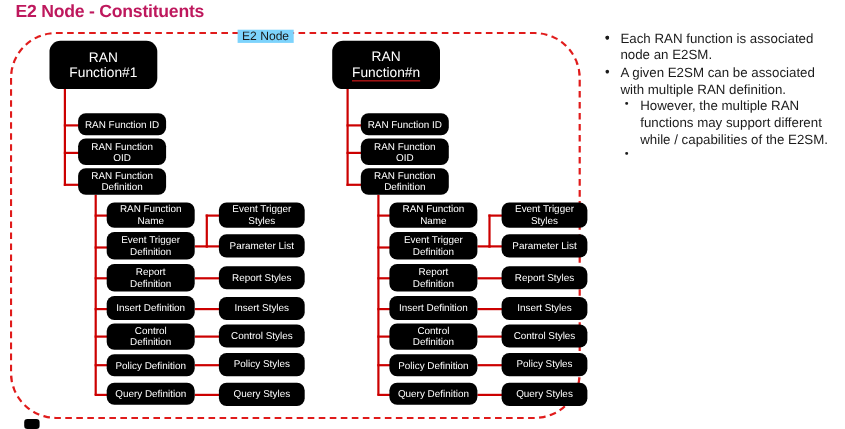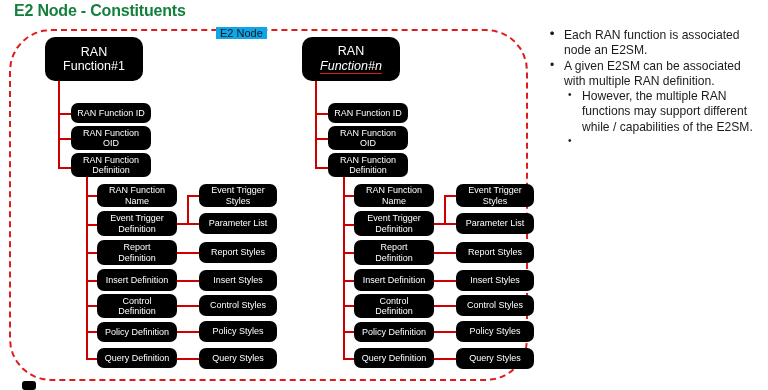--- a/index.html
+++ b/index.html
@@ -8,38 +8,38 @@
     background:#ffffff;
     font-family:"Liberation Sans", sans-serif;
     overflow:hidden;
     position:relative;
   }
   #slide{position:absolute;left:0;top:0;width:768px;height:390px;}
 
   
   #title{
     position:absolute;left:14px;top:2px;
-    font-size:16px;font-weight:bold;color:#15803d;
+    font-size:16px;font-weight:bold;color:#be185d;
     letter-spacing:-0.2px;
     white-space:nowrap;
   }
 
   
   #e2-boundary{
     position:absolute;left:9px;top:29px;
     width:519px;height:352px;
     border:2.5px dashed #e01b1b;
     border-radius:42px;
     box-sizing:border-box;
     background:transparent;
   }
   #e2-boundary-label{
     position:absolute;left:216px;top:27px;
     font-size:11px;color:#1a1a1a;
-    background:#0ea5e9;padding:0 4px;
+    background:#7dd3fc;padding:0 4px;
     white-space:nowrap;
   }
 
   
   .node{
     position:absolute;
     background:#000000;
     color:#ffffff;
     border-radius:7px;
     box-sizing:border-box;
@@ -53,21 +53,20 @@
   }
   .node.head{
     font-size:12.5px;
     border-radius:10px;
     line-height:1.15;
   }
   .node.head .u{
     border-bottom:1.4px solid #e01b1b;
     display:inline-block;
     line-height:1.05;
-    font-style:italic;
   }
 
   
   .ln{position:absolute;background:#cc0000;z-index:2;}
   .lnv{width:2px;}
   .lnh{height:2px;}
 
   
   #bullets{
     position:absolute;left:547px;top:28px;

